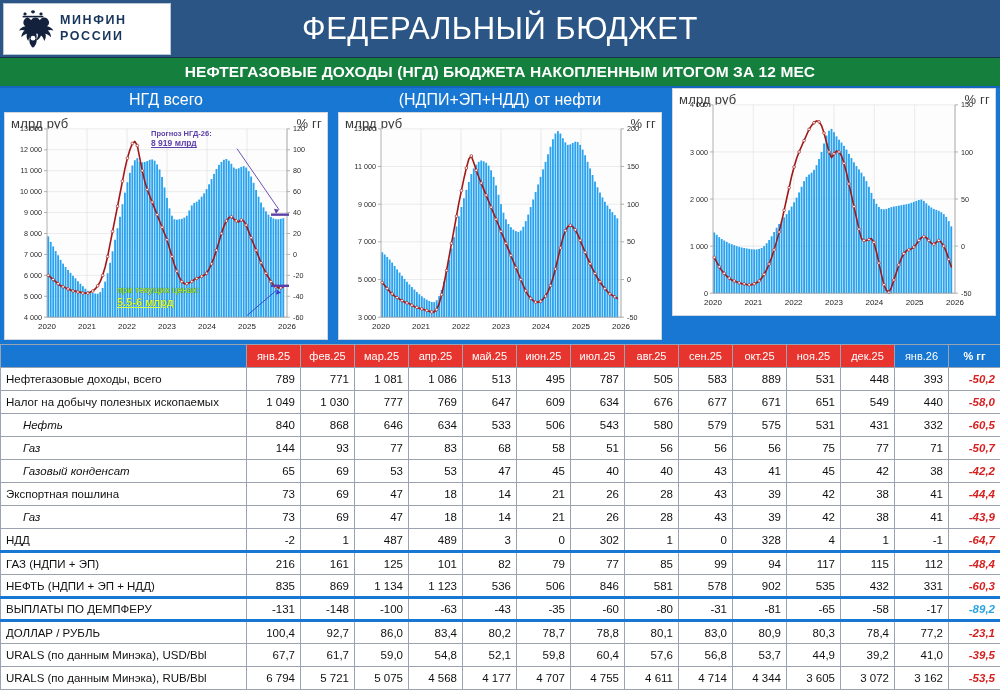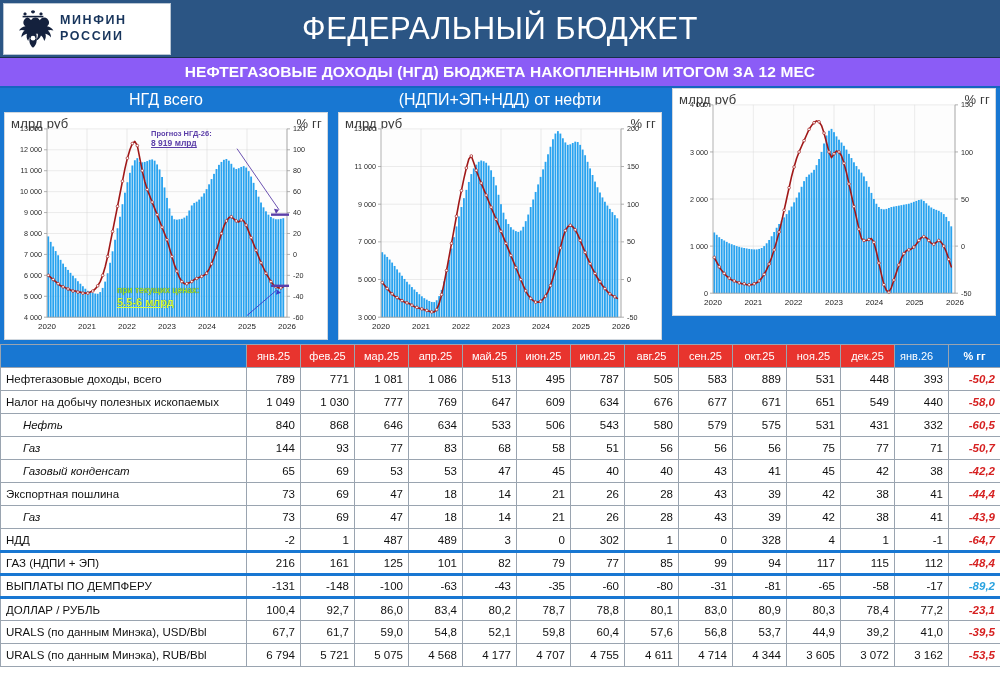--- a/index.html
+++ b/index.html
@@ -34,21 +34,21 @@
   }
   .masthead-title {
     position: absolute; left: 0; right: 0; top: 0; bottom: 0;
     display: flex; align-items: center; justify-content: center;
     font-size: 31px; font-weight: 400; color: #ffffff;
     letter-spacing: 0.5px;
     pointer-events: none;
   }
 
   .subtitle-bar {
-    height: 30px; background: #8b5cf6;
+    height: 30px; background: #15803d;
     display: flex; align-items: center; justify-content: center;
     color: #ffffff; font-size: 15.5px; font-weight: 700;
     letter-spacing: 0.1px;
     border-bottom: 2px solid #1565c0;
   }
 
   
   .charts-row { display: flex; height: 256px; background: #1877d2; }
   .chart-panel { position: relative; flex: 1 1 0; background: #1877d2; }
   .chart-panel + .chart-panel { border-left: 2px solid #1877d2; }
@@ -98,21 +98,21 @@
     white-space: nowrap; overflow: hidden;
   }
   thead th { height: 18px; padding: 0 4px; border-color:#9aa4b0; }
   th.h-blank { background: #1877d2; border-color:#1877d2; }
   th.h-month {
     background: #e8342e; color: #ffffff; font-size: 11px; font-weight: 400;
     text-align: center; border-color: #e8342e;
   }
   th.h-jan {
     background: #1877d2; color: #ffffff; font-size: 11px; font-weight: 400;
-    text-align: left; border-color: #1877d2;
+    text-align: center; border-color: #1877d2;
   }
   th.h-yoy {
     background: #1877d2; color: #ffffff; font-size: 11px; font-weight: 700;
     text-align: center; border-color: #1877d2;
   }
 
   td.lbl { text-align: left; font-size: 11.5px; }
   td.lbl.indent { padding-left: 22px; font-style: italic; }
   td.num { text-align: right; padding-right: 8px; }
   td.jan { text-align: right; padding-right: 8px; border-left: 2px solid #4a4a4a; }
@@ -984,20 +984,37 @@
             <td class="num">79</td>
             <td class="num">77</td>
             <td class="num">85</td>
             <td class="num">99</td>
             <td class="num">94</td>
             <td class="num">117</td>
             <td class="num">115</td>
             <td class="jan">112</td>
             <td class="yoy">-48,4</td>
           </tr>
+          <tr>
+            <td class="lbl">НЕФТЬ (НДПИ + ЭП + НДД)</td>
+            <td class="num">835</td>
+            <td class="num">869</td>
+            <td class="num">1 134</td>
+            <td class="num">1 123</td>
+            <td class="num">536</td>
+            <td class="num">506</td>
+            <td class="num">846</td>
+            <td class="num">581</td>
+            <td class="num">578</td>
+            <td class="num">902</td>
+            <td class="num">535</td>
+            <td class="num">432</td>
+            <td class="jan">331</td>
+            <td class="yoy">-60,3</td>
+          </tr>
           <tr class="sep-top sep-bot">
             <td class="lbl">ВЫПЛАТЫ ПО ДЕМПФЕРУ</td>
             <td class="num">-131</td>
             <td class="num">-148</td>
             <td class="num">-100</td>
             <td class="num">-63</td>
             <td class="num">-43</td>
             <td class="num">-35</td>
             <td class="num">-60</td>
             <td class="num">-80</td>

